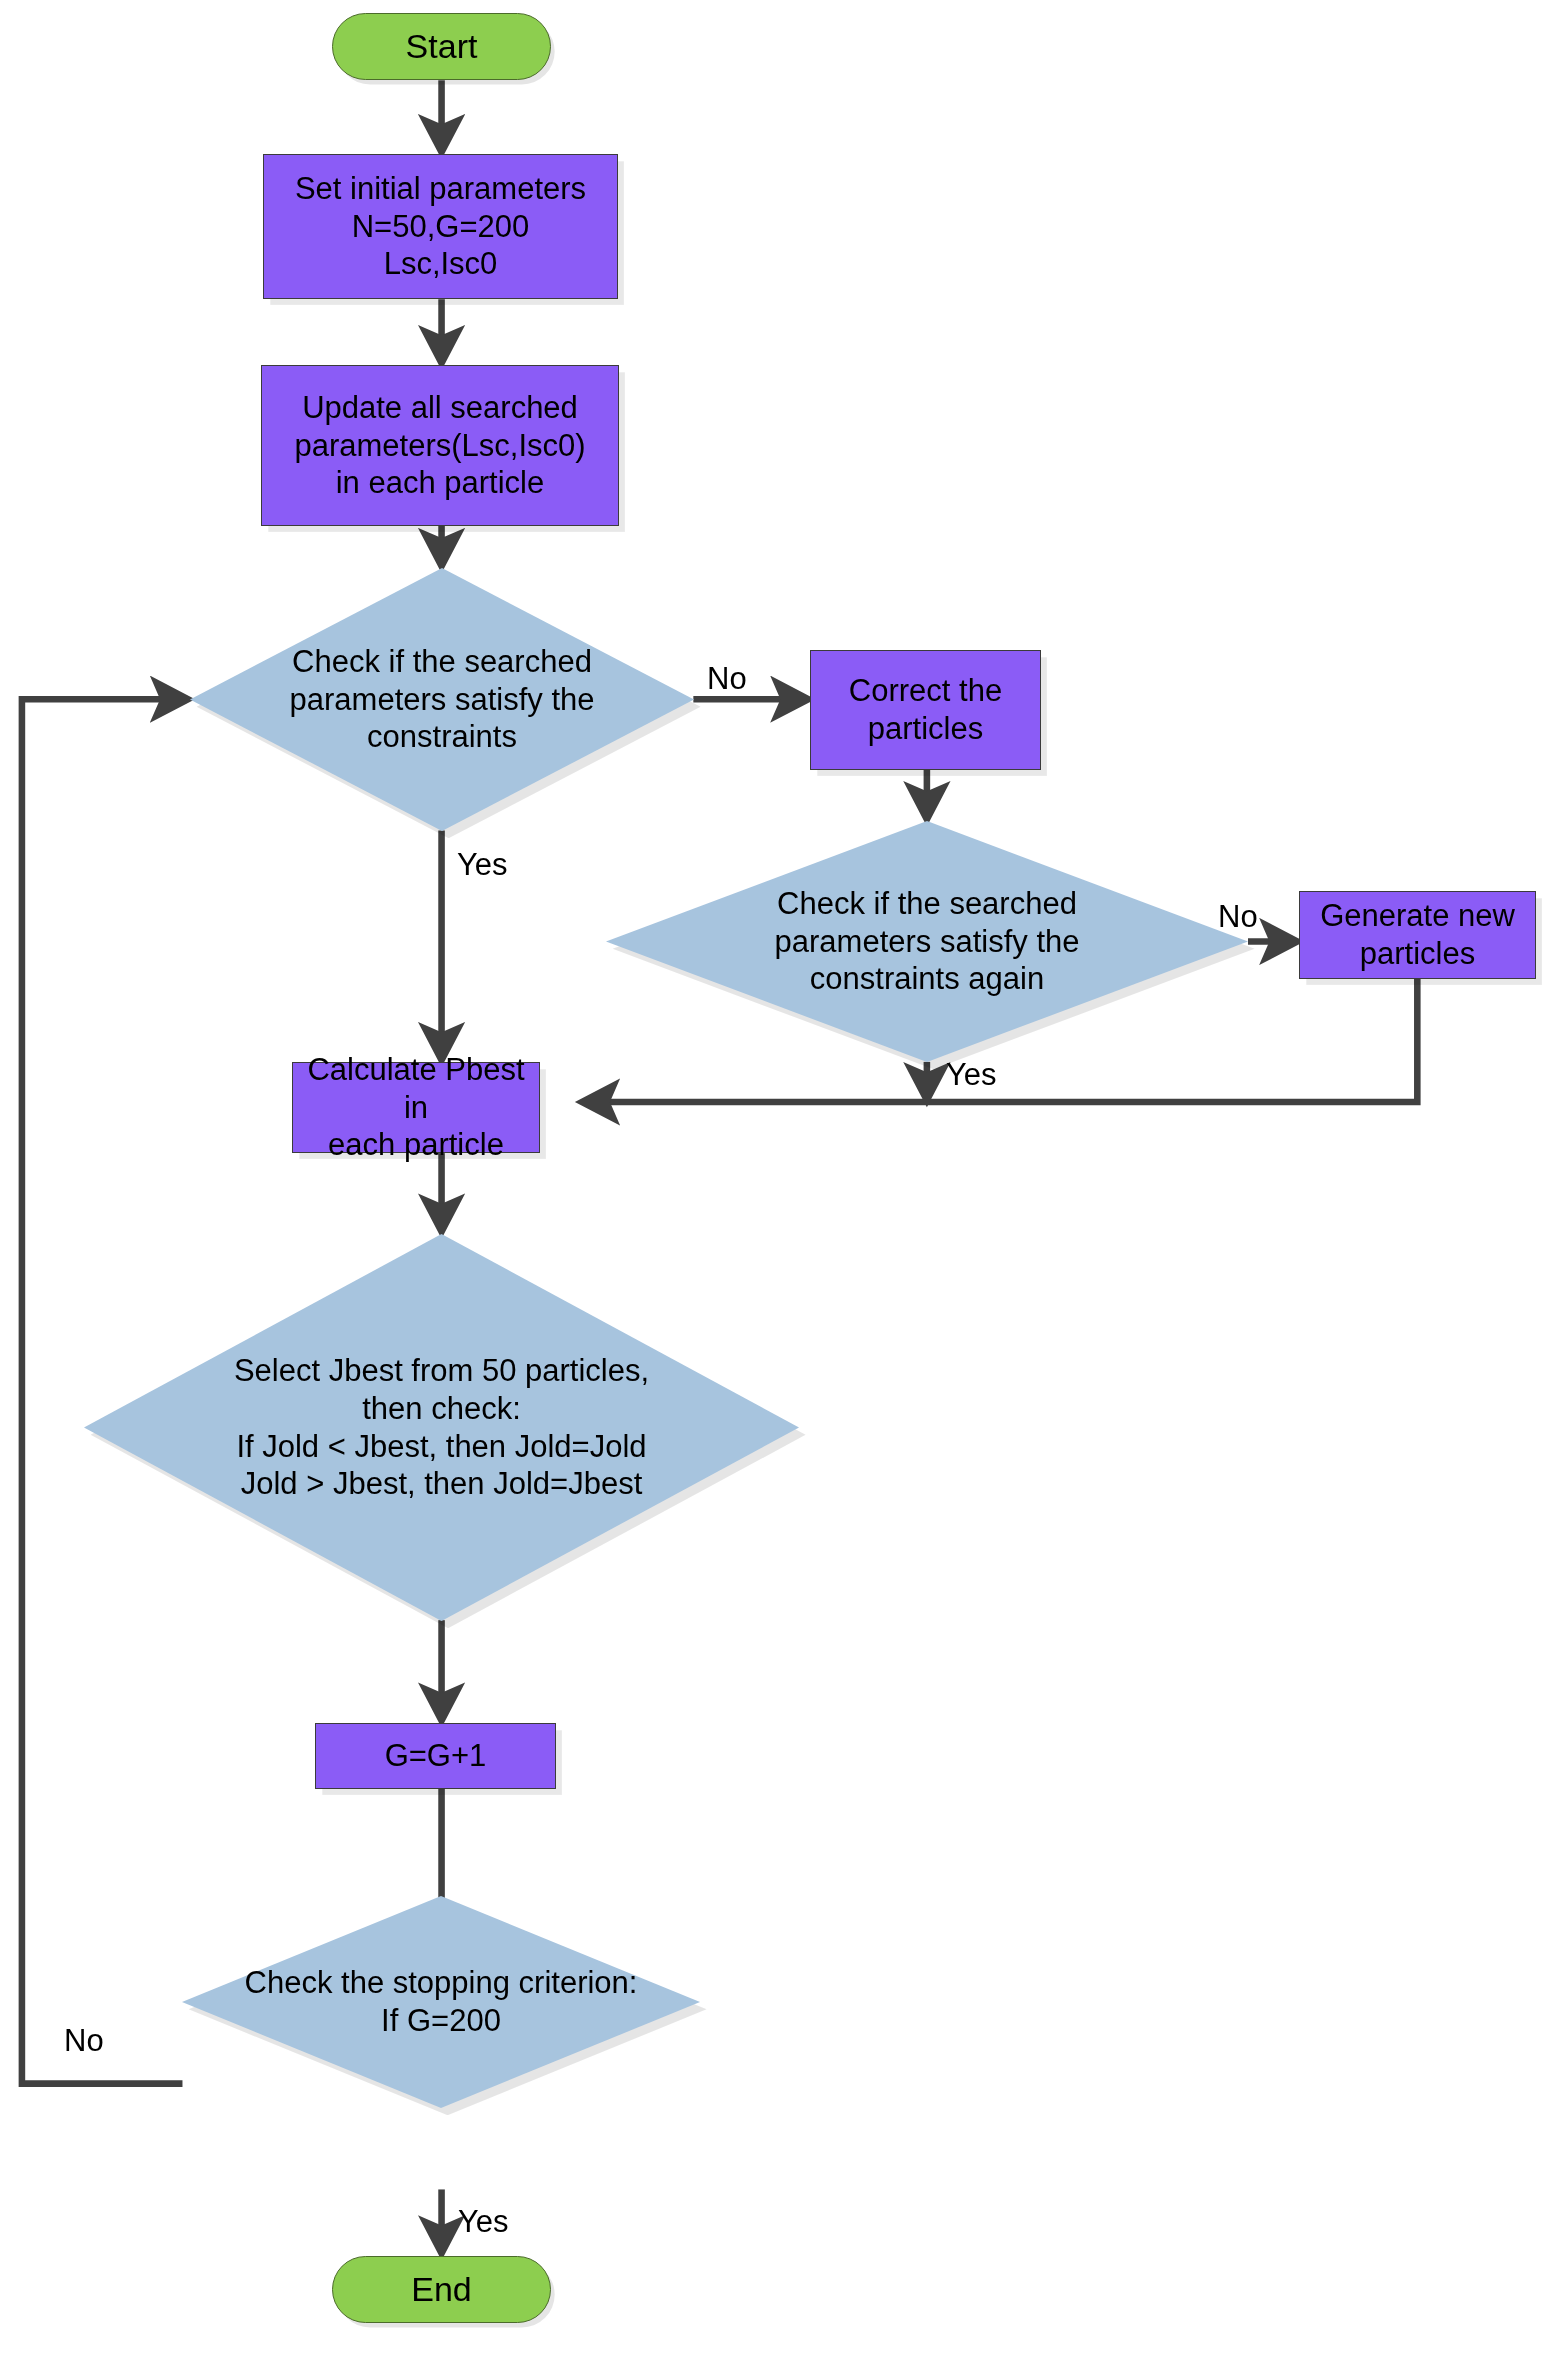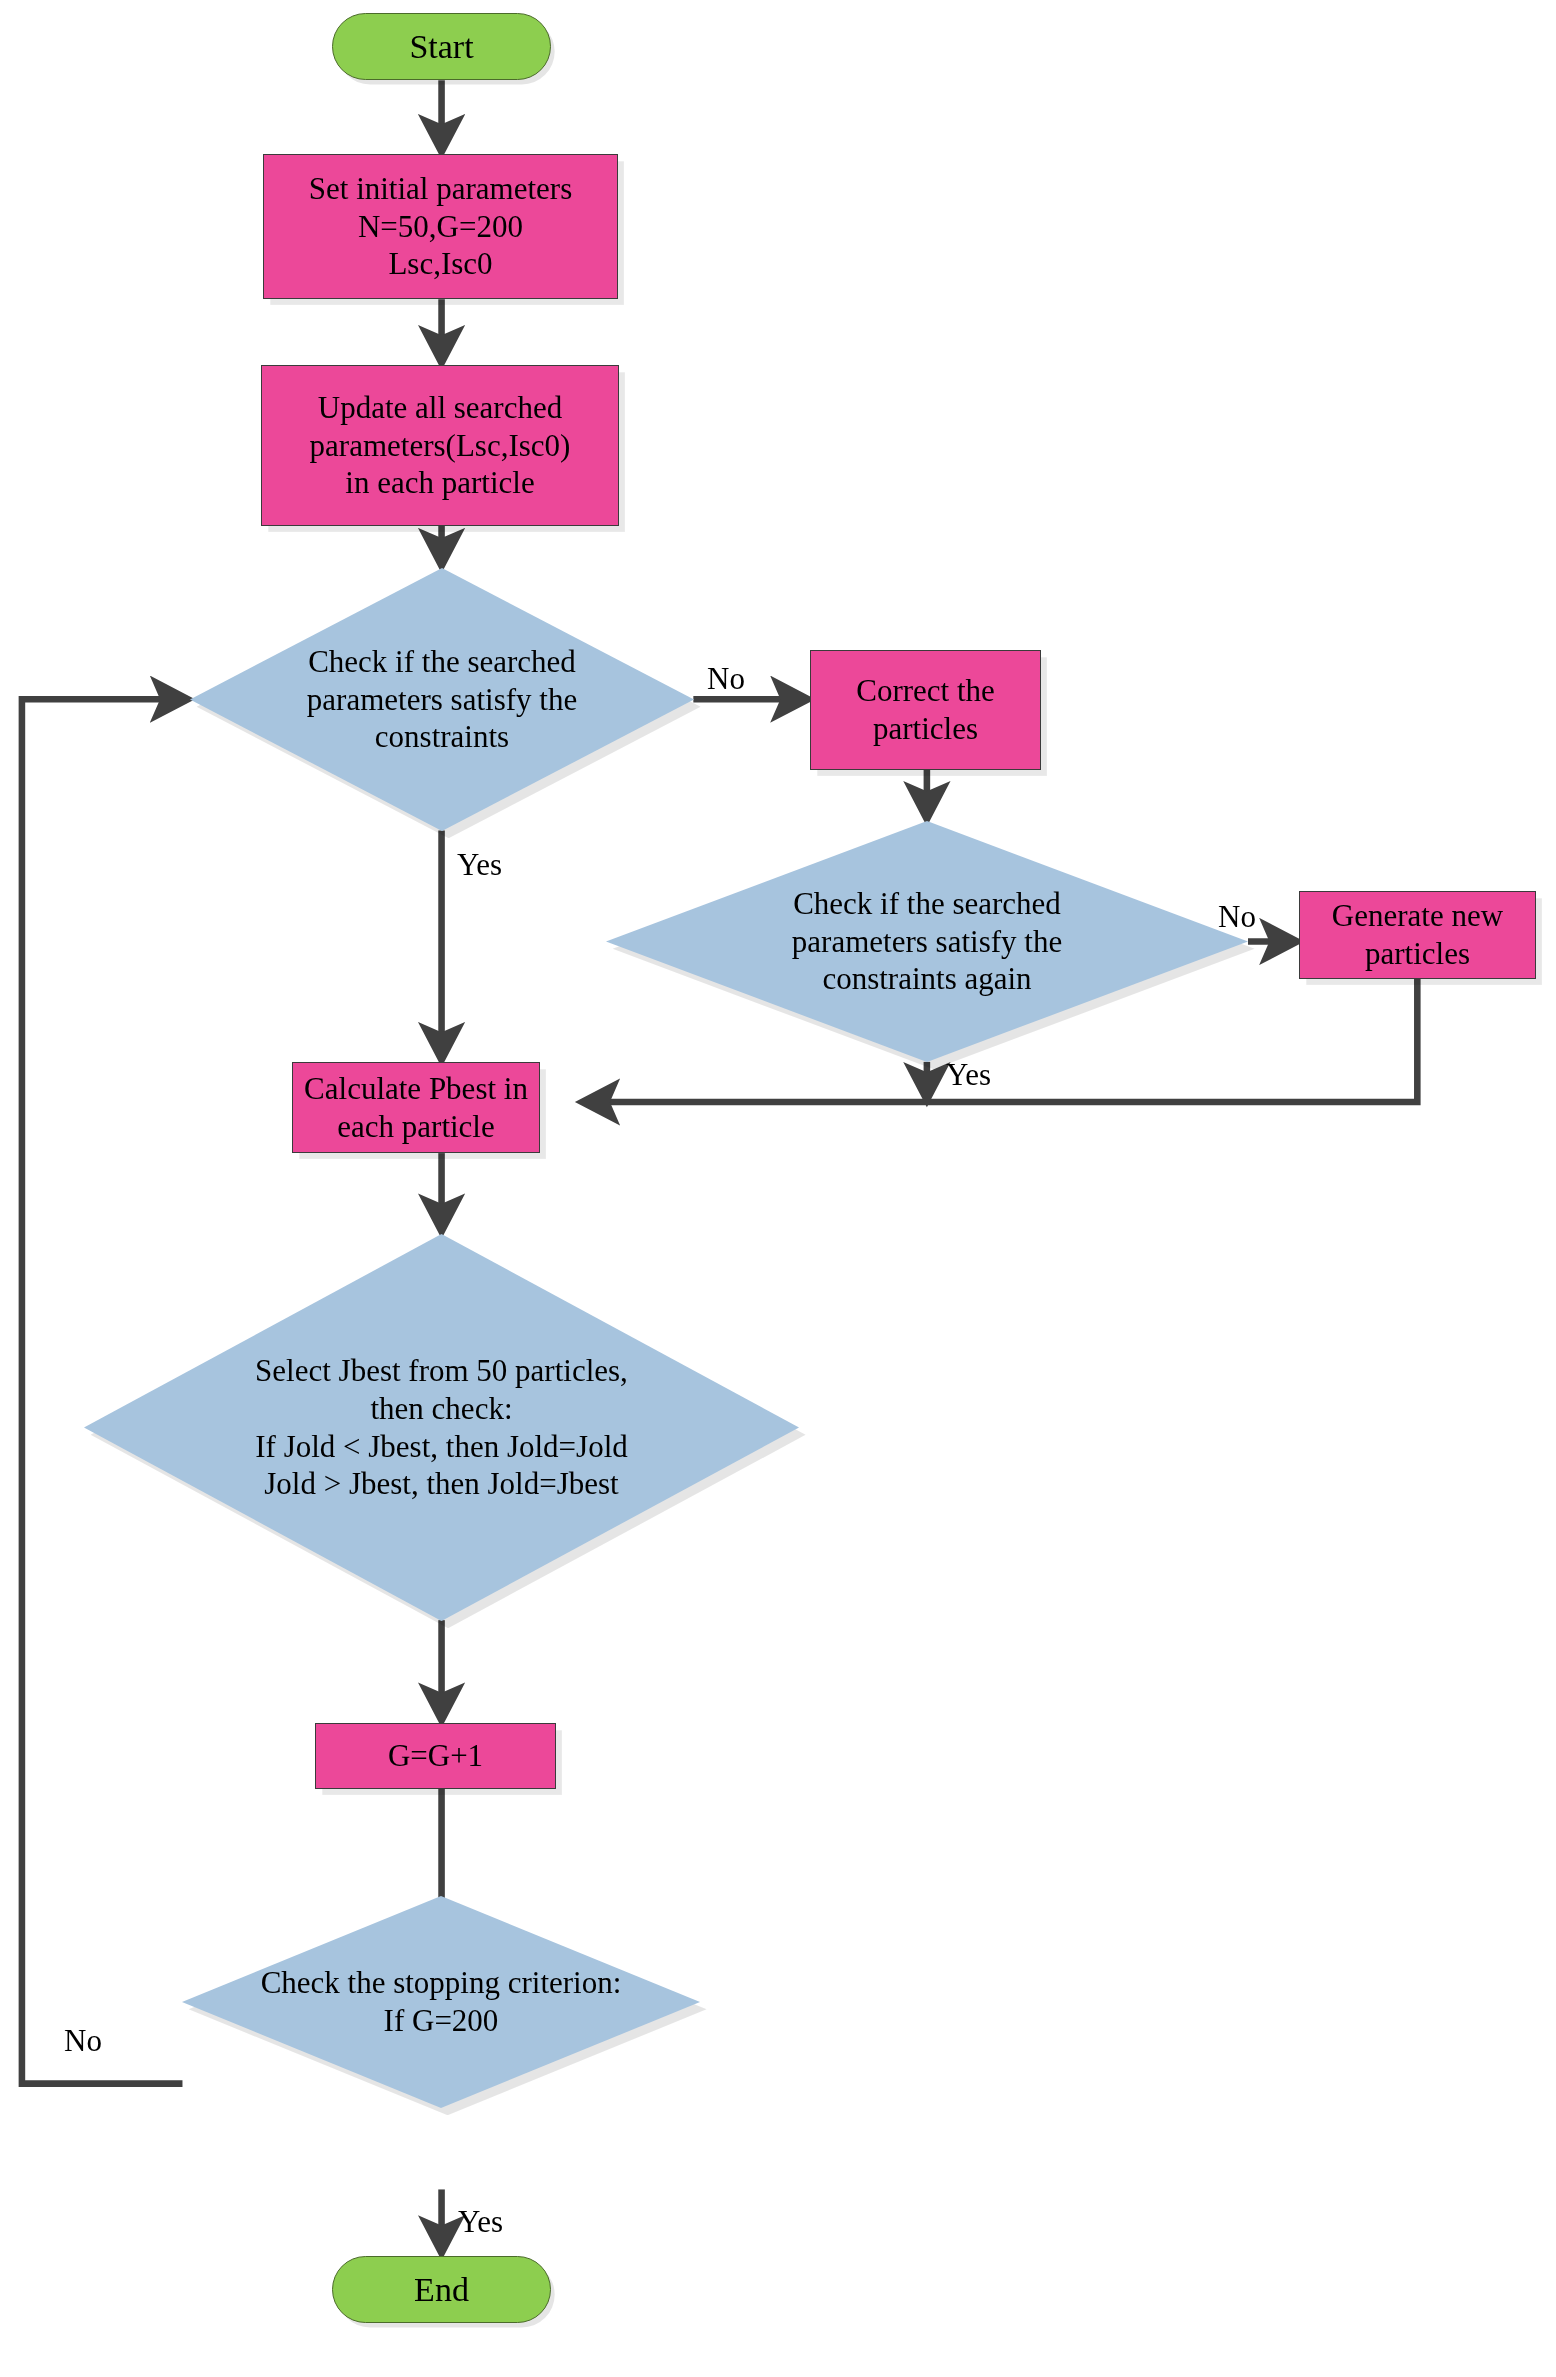--- a/index.html
+++ b/index.html
@@ -2,40 +2,40 @@
 <html style="font-size:11.7px"><head>
 <meta charset="utf-8">
 <title>PSO Flowchart</title>
 <style>
   html,body{margin:0;padding:0;background:#ffffff;}
   #stage{
     position:relative;
     width:1556px;
     height:2377px;
     background:#ffffff;
-    font-family:Liberation Serif, serif;
+    font-family:Liberation Sans, sans-serif;
     overflow:hidden;
   }
   #edges{position:absolute;left:0;top:0;width:1556px;height:2377px;}
 
   .node{position:absolute;box-sizing:border-box;display:flex;align-items:center;justify-content:center;text-align:center;color:#000;}
   .node .lbl{position:relative;z-index:3;line-height:1.22;white-space:pre-line;}
 
   
   .term{
     background:#8DCE4F;
     border:0.7px solid #4b6b2a;
     border-radius:729px;
     box-shadow:4.4px 5.1px 0 -0.7px rgba(0,0,0,0.10);
     font-size:34px;
   }
 
   
   .proc{
-    background:#ec4899;
+    background:#8b5cf6;
     border:0.7px solid #3b3b3b;
     box-shadow:6.6px 6.6px 0 -0.7px rgba(0,0,0,0.09);
     font-size:31px;
   }
 
   
   .dec{background:transparent;border:0;}
   .dec .shape{
     position:absolute;left:0;top:0;width:100%;height:100%;
     background:#A7C4DE;

